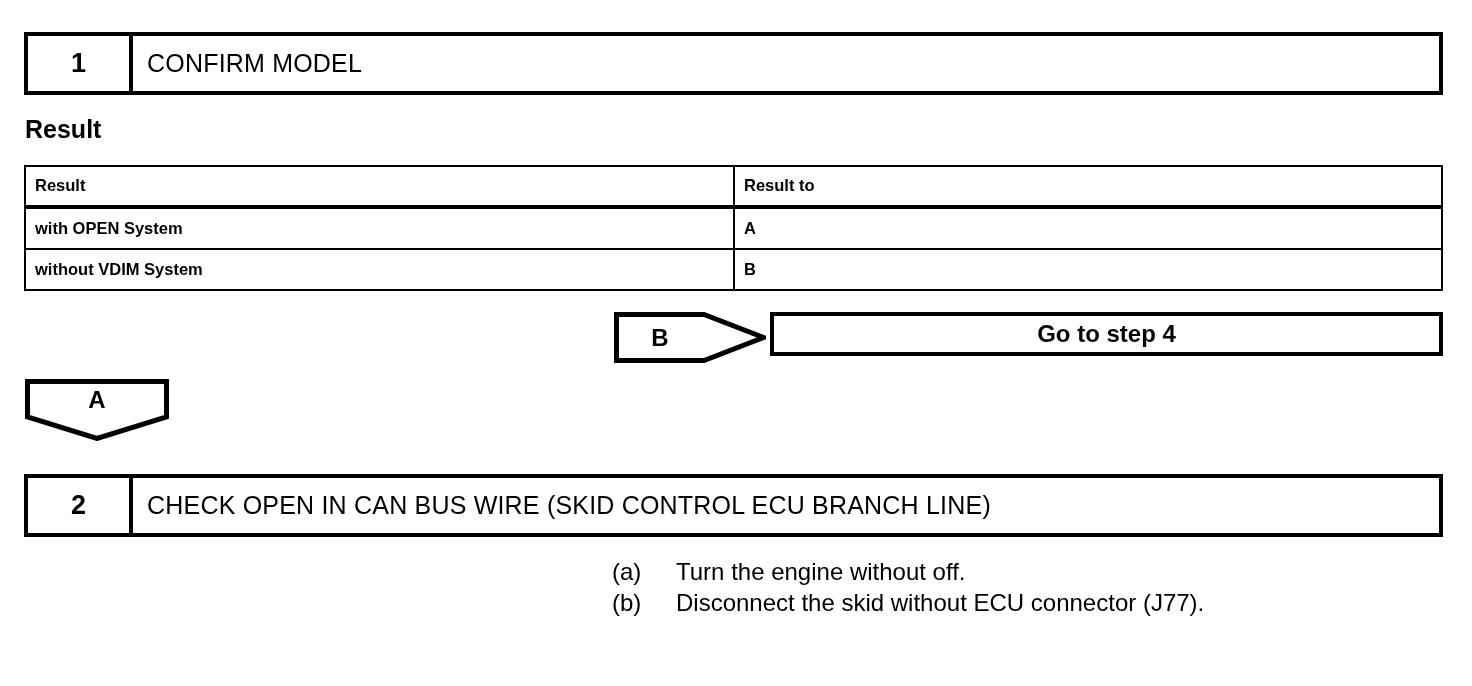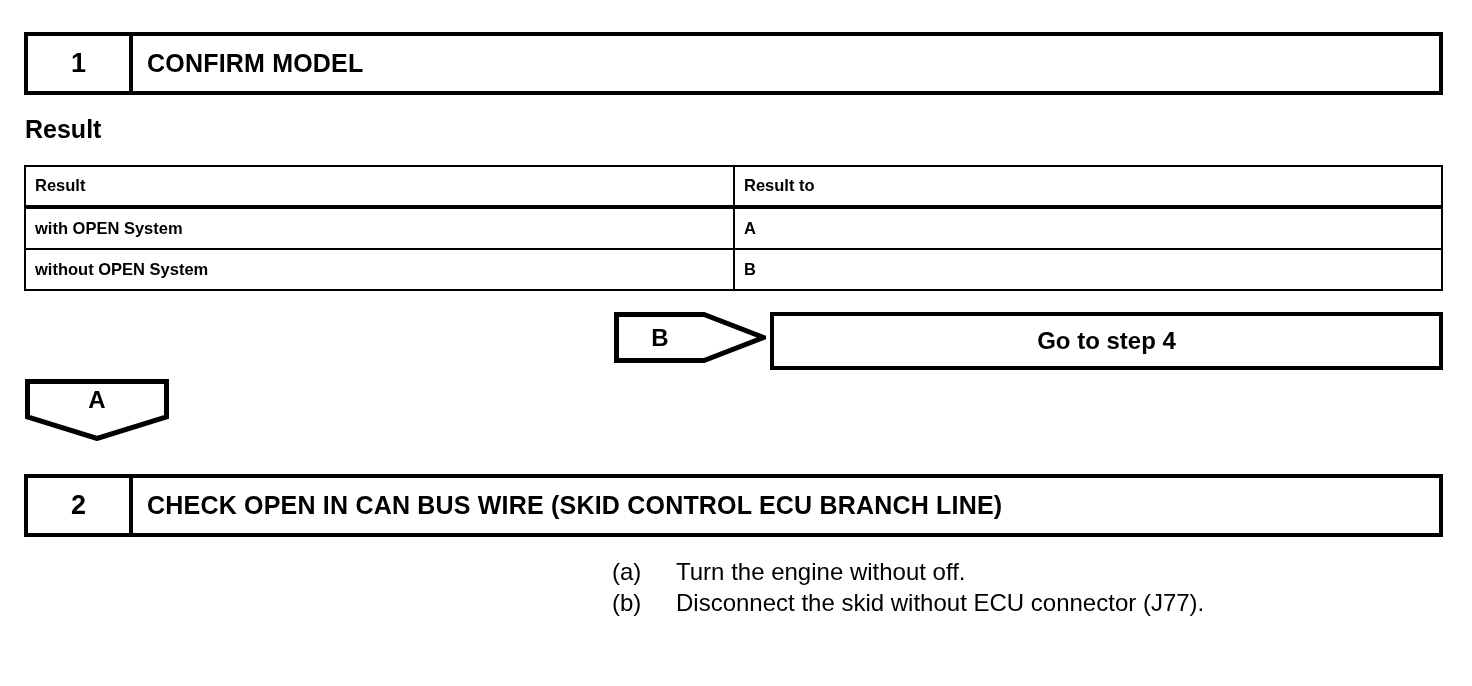--- a/index.html
+++ b/index.html
@@ -38,21 +38,21 @@
     justify-content: center;
     font-size: 27px;
     font-weight: bold;
     letter-spacing: 0px;
   }
   .step-title {
     display: flex;
     align-items: center;
     padding-left: 14px;
     font-size: 25px;
-    font-weight: bold;
+    font-weight: normal;
     letter-spacing: 0.2px;
     white-space: nowrap;
   }
 
   #step1-box { left: 24px; top: 32px; width: 1419px; height: 63px; }
   #step2-box { left: 24px; top: 474px; width: 1419px; height: 63px; }
 
   
   #result-caption {
     position: absolute;
@@ -118,21 +118,21 @@
     justify-content: center;
     font-size: 24px;
     font-weight: bold;
   }
 
   #goto-box {
     position: absolute;
     left: 770px;
     top: 312px;
     width: 673px;
-    height: 58px;
+    height: 44px;
     box-sizing: border-box;
     border: 4px solid #000000;
     background: #ffffff;
     display: flex;
     align-items: center;
     justify-content: center;
     font-size: 24px;
     font-weight: bold;
   }
 
@@ -202,21 +202,21 @@
       </tr>
       <tr class="head-rule">
         <td></td>
         <td></td>
       </tr>
       <tr class="body">
         <td>with OPEN System</td>
         <td>A</td>
       </tr>
       <tr class="body">
-        <td>without OPEN System</td>
+        <td>without VDIM System</td>
         <td>B</td>
       </tr>
     </tbody>
   </table>
 
   <div id="marker-b">
     <svg width="152" height="51" viewBox="0 0 152 51">
       <polygon points="2.5,2.5 90,2.5 149.5,25.5 90,48.5 2.5,48.5" fill="#ffffff" stroke="#000000" stroke-width="5" stroke-linejoin="miter"></polygon>
     </svg>
     <div class="lbl">B</div>

